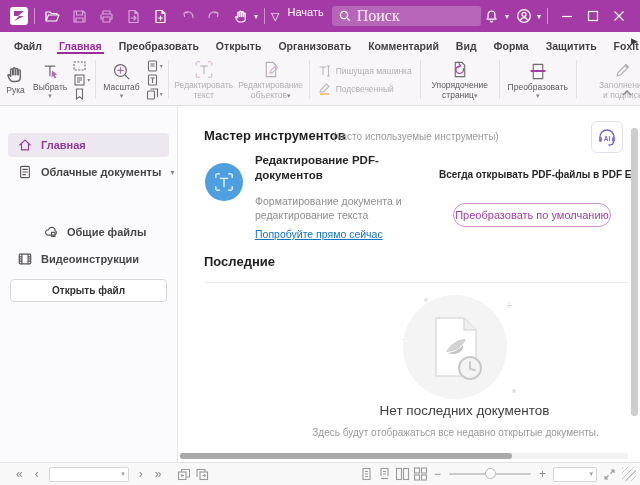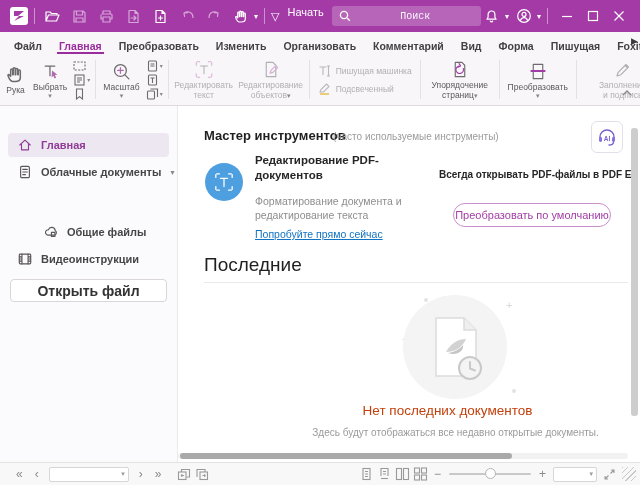--- a/index.html
+++ b/index.html
@@ -17,21 +17,21 @@
   .tb-sep { width:1px; height:16px; background:rgba(255,255,255,.45); margin:0 6px 0 2px; flex:none;}
   .logo { width:18px; height:18px; background:#fff; border-radius:3px; display:flex;
           align-items:center; justify-content:center; margin-right:4px; flex:none;}
   .tb-caret { color:#fff; font-size:8px; margin:0 4px 0 -3px; flex:none;}
   .tb-glyph { color:#fff; font-size:11px; margin-right:6px; flex:none;}
   .start-tab { color:#fff; font-size:11px; margin:0 8px 8px 2px; white-space:nowrap; flex:none;}
   .searchbox { flex:1; max-width:186px; height:20px; background:rgba(255,255,255,.22);
                border-radius:3px; display:flex; align-items:center; padding:0 7px; margin-right:auto;}
   .searchbox svg { stroke:#fff; fill:none; stroke-width:1.3; flex:none;}
   .searchbox input { background:transparent; border:none; outline:none; color:#fff;
-                     font-size:10px; width:100%; margin-left:6px; font-family:Liberation Mono, monospace;text-align:center;}
+                     font-size:16px; width:100%; margin-left:6px; font-family:Liberation Serif, serif;}
   .searchbox input::placeholder { color:rgba(255,255,255,.95); }
   .tb-right { display:flex; align-items:center; margin-left:auto; }
   .win-btn { width:26px; height:24px; display:flex; align-items:center; justify-content:center; flex:none;}
   .win-btn svg { stroke:#fff; fill:none; stroke-width:1.2; }
 
   
   .menubar { height:22px; background:#F8F6F8; display:flex; align-items:stretch;
              padding:8px 0 0 12px; gap:13px; position:relative; flex:none;text-align:right; }
   .menu-item { font-size:10.5px; font-weight:600; color:#454045; display:flex;
                align-items:center; padding:0 2px; white-space:nowrap; border-bottom:2px solid transparent;}
@@ -65,49 +65,49 @@
              position:relative; padding-top:24px; flex:none;}
   .side-item { display:flex; align-items:center; gap:9px; margin:3px 8px; padding:5px 10px;
                border-radius:4px; font-size:11px; font-weight:600; color:#464646; white-space:nowrap;}
   .side-item svg { stroke:#5a565a; fill:none; stroke-width:1.3; stroke-linecap:round; stroke-linejoin:round; flex:none;}
   .side-item.active { background:#EDE7F2; color:#8E3C96; }
   .side-item.active svg { stroke:#8E3C96; }
   .side-item.sub { margin-left:34px;margin-top:36px; }
   .side-caret { margin-left:auto; font-size:8px; color:#8a868a; }
   .open-file-btn { position:absolute; left:10px; right:10px; top:173px; height:23px; background:#fff;
                    border:1px solid #D9D5D9; border-radius:4px; display:flex; align-items:center;
-                   justify-content:center; font-size:14px; font-weight:700; color:#333; }
+                   justify-content:center; font-size:10px; font-weight:700; color:#333; }
 
   
   .content { flex:1; position:relative; background:#fff; }
   .wizard-title { position:absolute; left:26px; top:22px; font-size:13px; font-weight:700; color:#1f1f1f;}
   .wizard-sub { position:absolute; left:155px; top:25px; font-size:10px; color:#9b9b9b;}
   .ai-btn { position:absolute; right:17px; top:15px; width:32px; height:32px; border:1px solid #E4DEEA;
             border-radius:6px; background:#fff; display:flex; align-items:center; justify-content:center;}
   .card-icon { position:absolute; left:27px; top:57px; width:38px; height:38px; border-radius:50%;
                background:#4E9FE0; display:flex; align-items:center; justify-content:center;}
   .card-icon svg { stroke:#fff; fill:none; stroke-width:1.4; stroke-linecap:round;}
   .card-title { position:absolute; left:77px; top:47px; width:160px; font-size:11.5px; font-weight:700;
                 color:#262626; line-height:1.3;}
   .card-desc { position:absolute; left:77px; top:88px; width:170px; font-size:10.5px; color:#8e8e8e; line-height:1.35;}
   .card-link { position:absolute; left:77px; top:122px; font-size:10.5px; color:#1273C3;
                text-decoration:underline; white-space:nowrap;}
   .always-open { position:absolute; left:261px; top:63px; width:192px; font-size:10px; font-weight:700;
                  color:#262626; white-space:nowrap; overflow:hidden;}
   .default-btn { position:absolute; left:275px; top:97px; width:158px; height:24px; border:1px solid #C98FCB;
                  border-radius:12px; background:#fff; color:#A23CA6; font-size:11px; display:flex;
                  align-items:center; justify-content:center; white-space:nowrap;}
-  .recent-title { position:absolute; left:26px; top:148px; font-size:19px; font-weight:400; color:#1f1f1f;}
+  .recent-title { position:absolute; left:26px; top:148px; font-size:13px; font-weight:700; color:#1f1f1f;}
   .recent-divider { position:absolute; left:26px; right:12px; top:176px; height:1px; background:#E9E9E9;}
   .empty-circle { position:absolute; left:225px; top:189px; width:104px; height:104px; border-radius:50%;
                   background:#F4F4F4; display:flex; align-items:center; justify-content:center;}
   .sparkle { position:absolute; color:#D9D9D9; font-size:11px; line-height:1;}
   .sdot { position:absolute; width:4px; height:4px; border-radius:50%; background:#E3E3E3;}
-  .empty-title { position:absolute; left:127px; top:297px; width:285px; text-align:center;
-                 font-size:13.5px; color:#c2410c;}
+  .empty-title { position:absolute; left:144px; top:297px; width:285px; text-align:center;
+                 font-size:13.5px; color:#404040;}
   .empty-sub { position:absolute; left:75px; top:321px; width:405px; text-align:center;
                font-size:10px; color:#9A9A9A;}
   .vscroll { position:absolute; right:2px; top:2px; bottom:14px; width:7px; }
   .vscroll .thumb { position:absolute; top:20px; height:288px; left:0; right:0;
                     background:#CDCDCD; border-radius:3px;}
   .hscroll { position:absolute; left:0; right:12px; bottom:3px; height:6px; background:#F2F2F2; border-radius:3px;}
   .hscroll .thumb { position:absolute; left:2px; width:332px; top:0; bottom:0;
                     background:#A9A9A9; border-radius:3px;}
 
   
@@ -223,26 +223,26 @@
             <path d="M1.5 1.5l9 9M10.5 1.5l-9 9"></path>
           </svg>
       </div>
     </div>
   </div>
 
   <div class="menubar">
     <div class="menu-item">Файл</div>
     <div class="menu-item active">Главная</div>
     <div class="menu-item">Преобразовать</div>
-    <div class="menu-item">Изменить</div>
+    <div class="menu-item">Открыть</div>
     <div class="menu-item">Организовать</div>
     <div class="menu-item">Комментарий</div>
     <div class="menu-item">Вид</div>
     <div class="menu-item">Форма</div>
-    <div class="menu-item">Пишущая</div>
+    <div class="menu-item">Защитить</div>
     <div class="menu-item">Foxit eSign</div>
     <span class="menu-overflow">▶</span>
   </div>
 
   <div class="ribbon">
     <div class="rtool">
       <span class="ricn">
         <svg width="19" height="19" viewBox="0 0 15 15">
             <path d="M5 13c-1.4-.3-2-1.3-2.5-2.4l-.9-2.2c-.2-.6.5-1.1 1-.7l1.1 1.2V4a.8.8 0 0 1 1.6 0v3.6h.4V2.9a.8.8 0 0 1 1.6 0v4.7h.4V3.5a.8.8 0 0 1 1.6 0v4.1h.4V4.8a.8.8 0 0 1 1.6 0V10c0 2.2-1.4 3-4 3z"></path>
           </svg>

